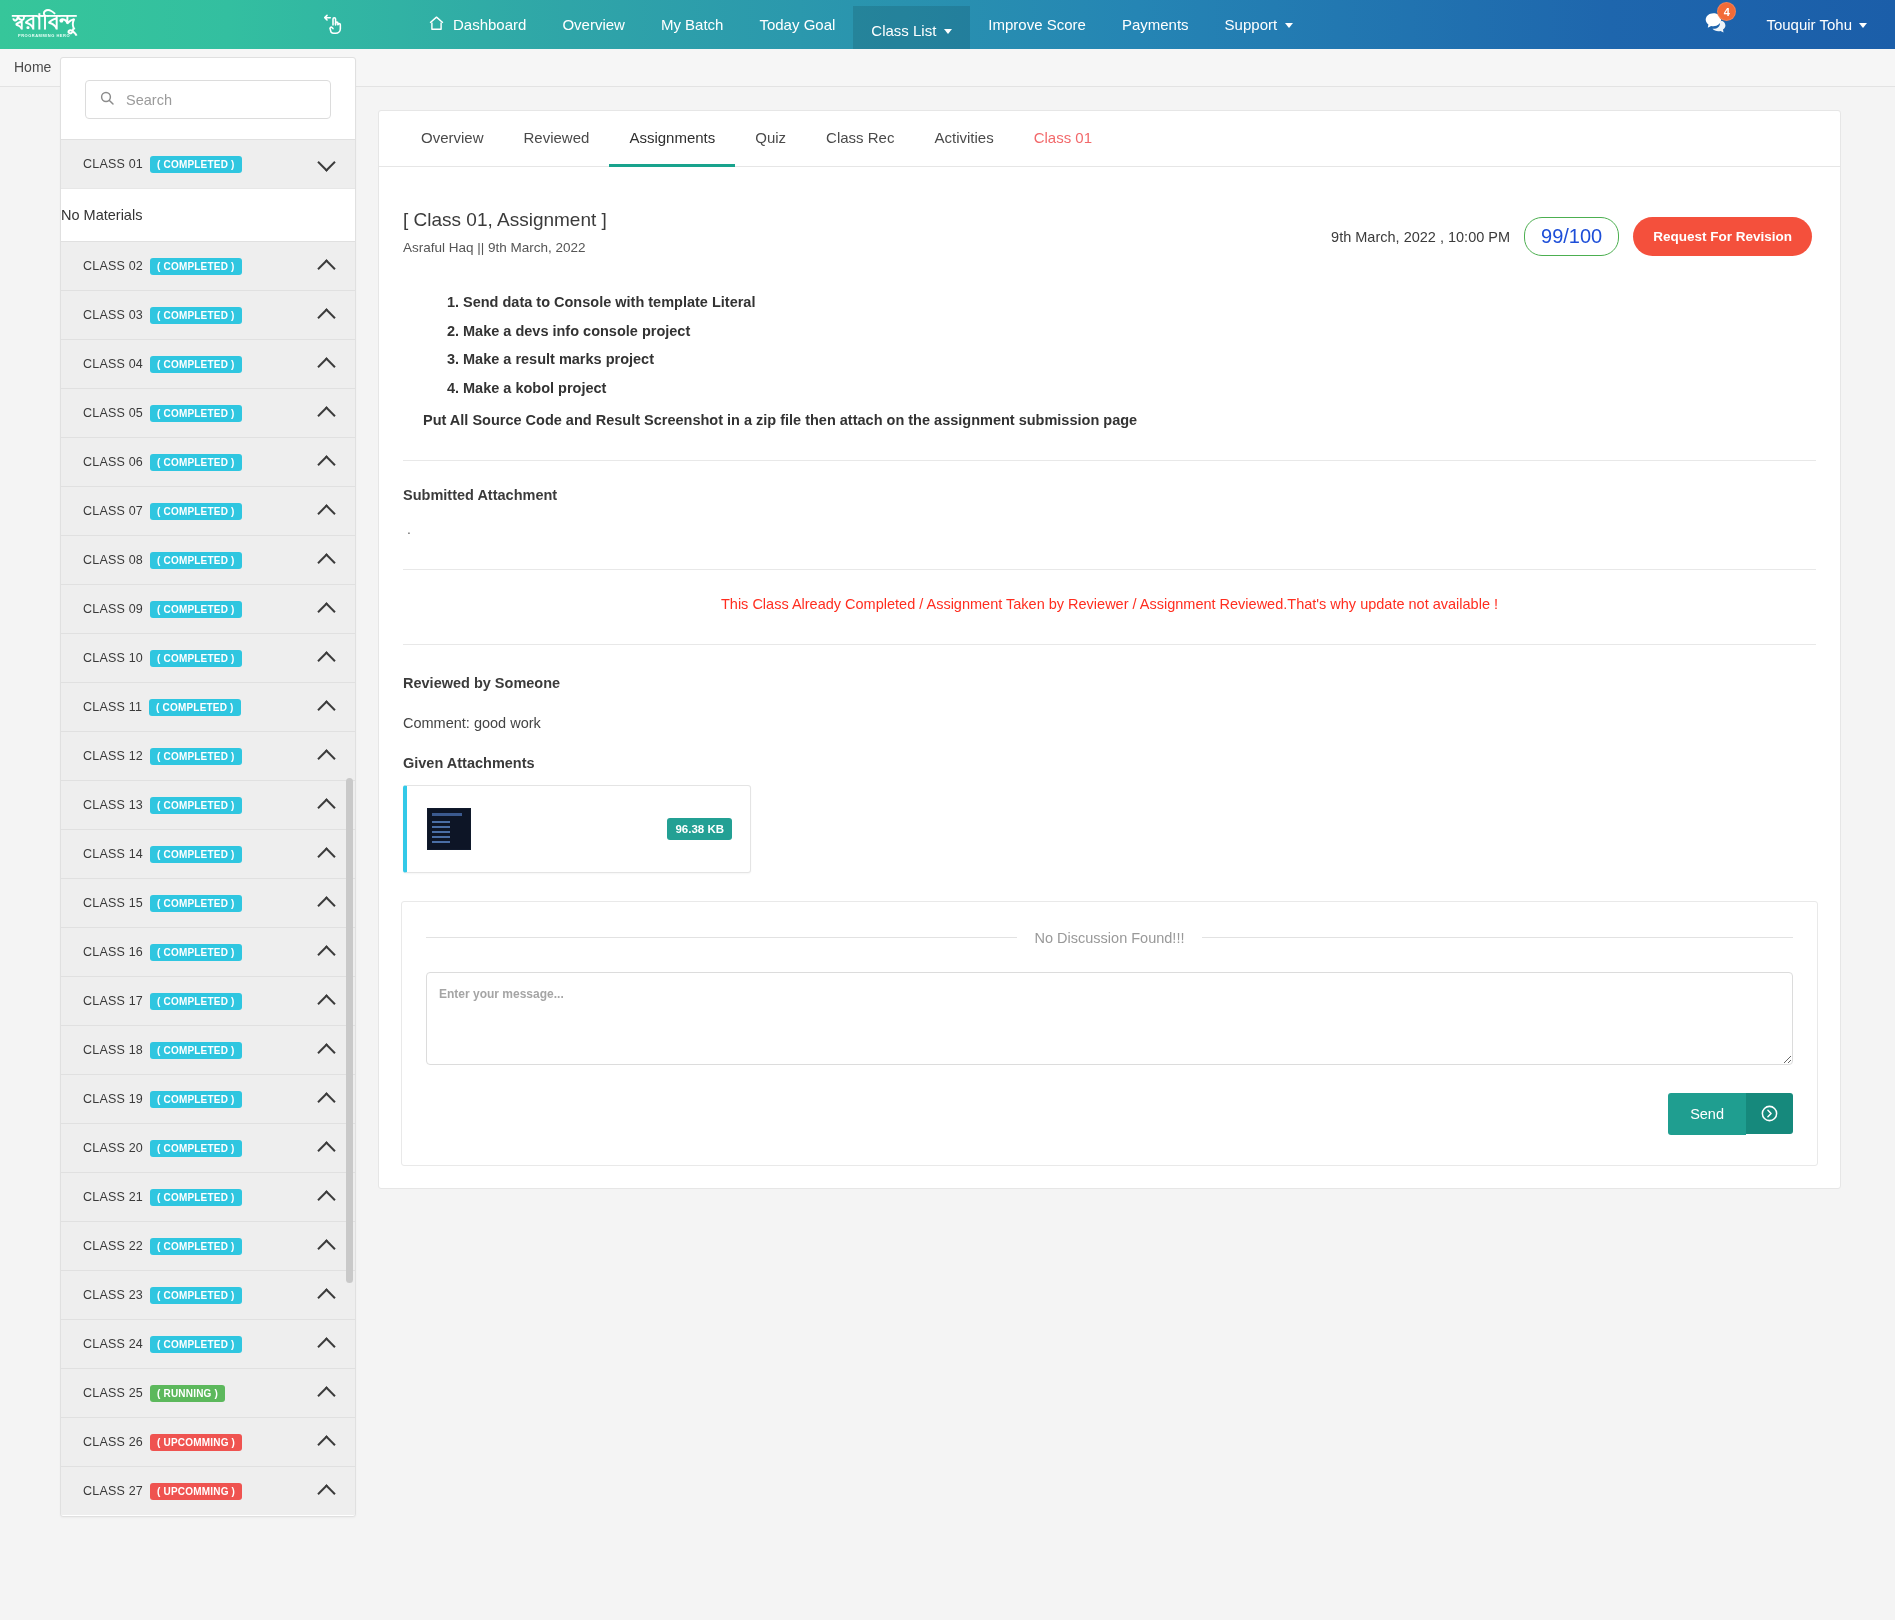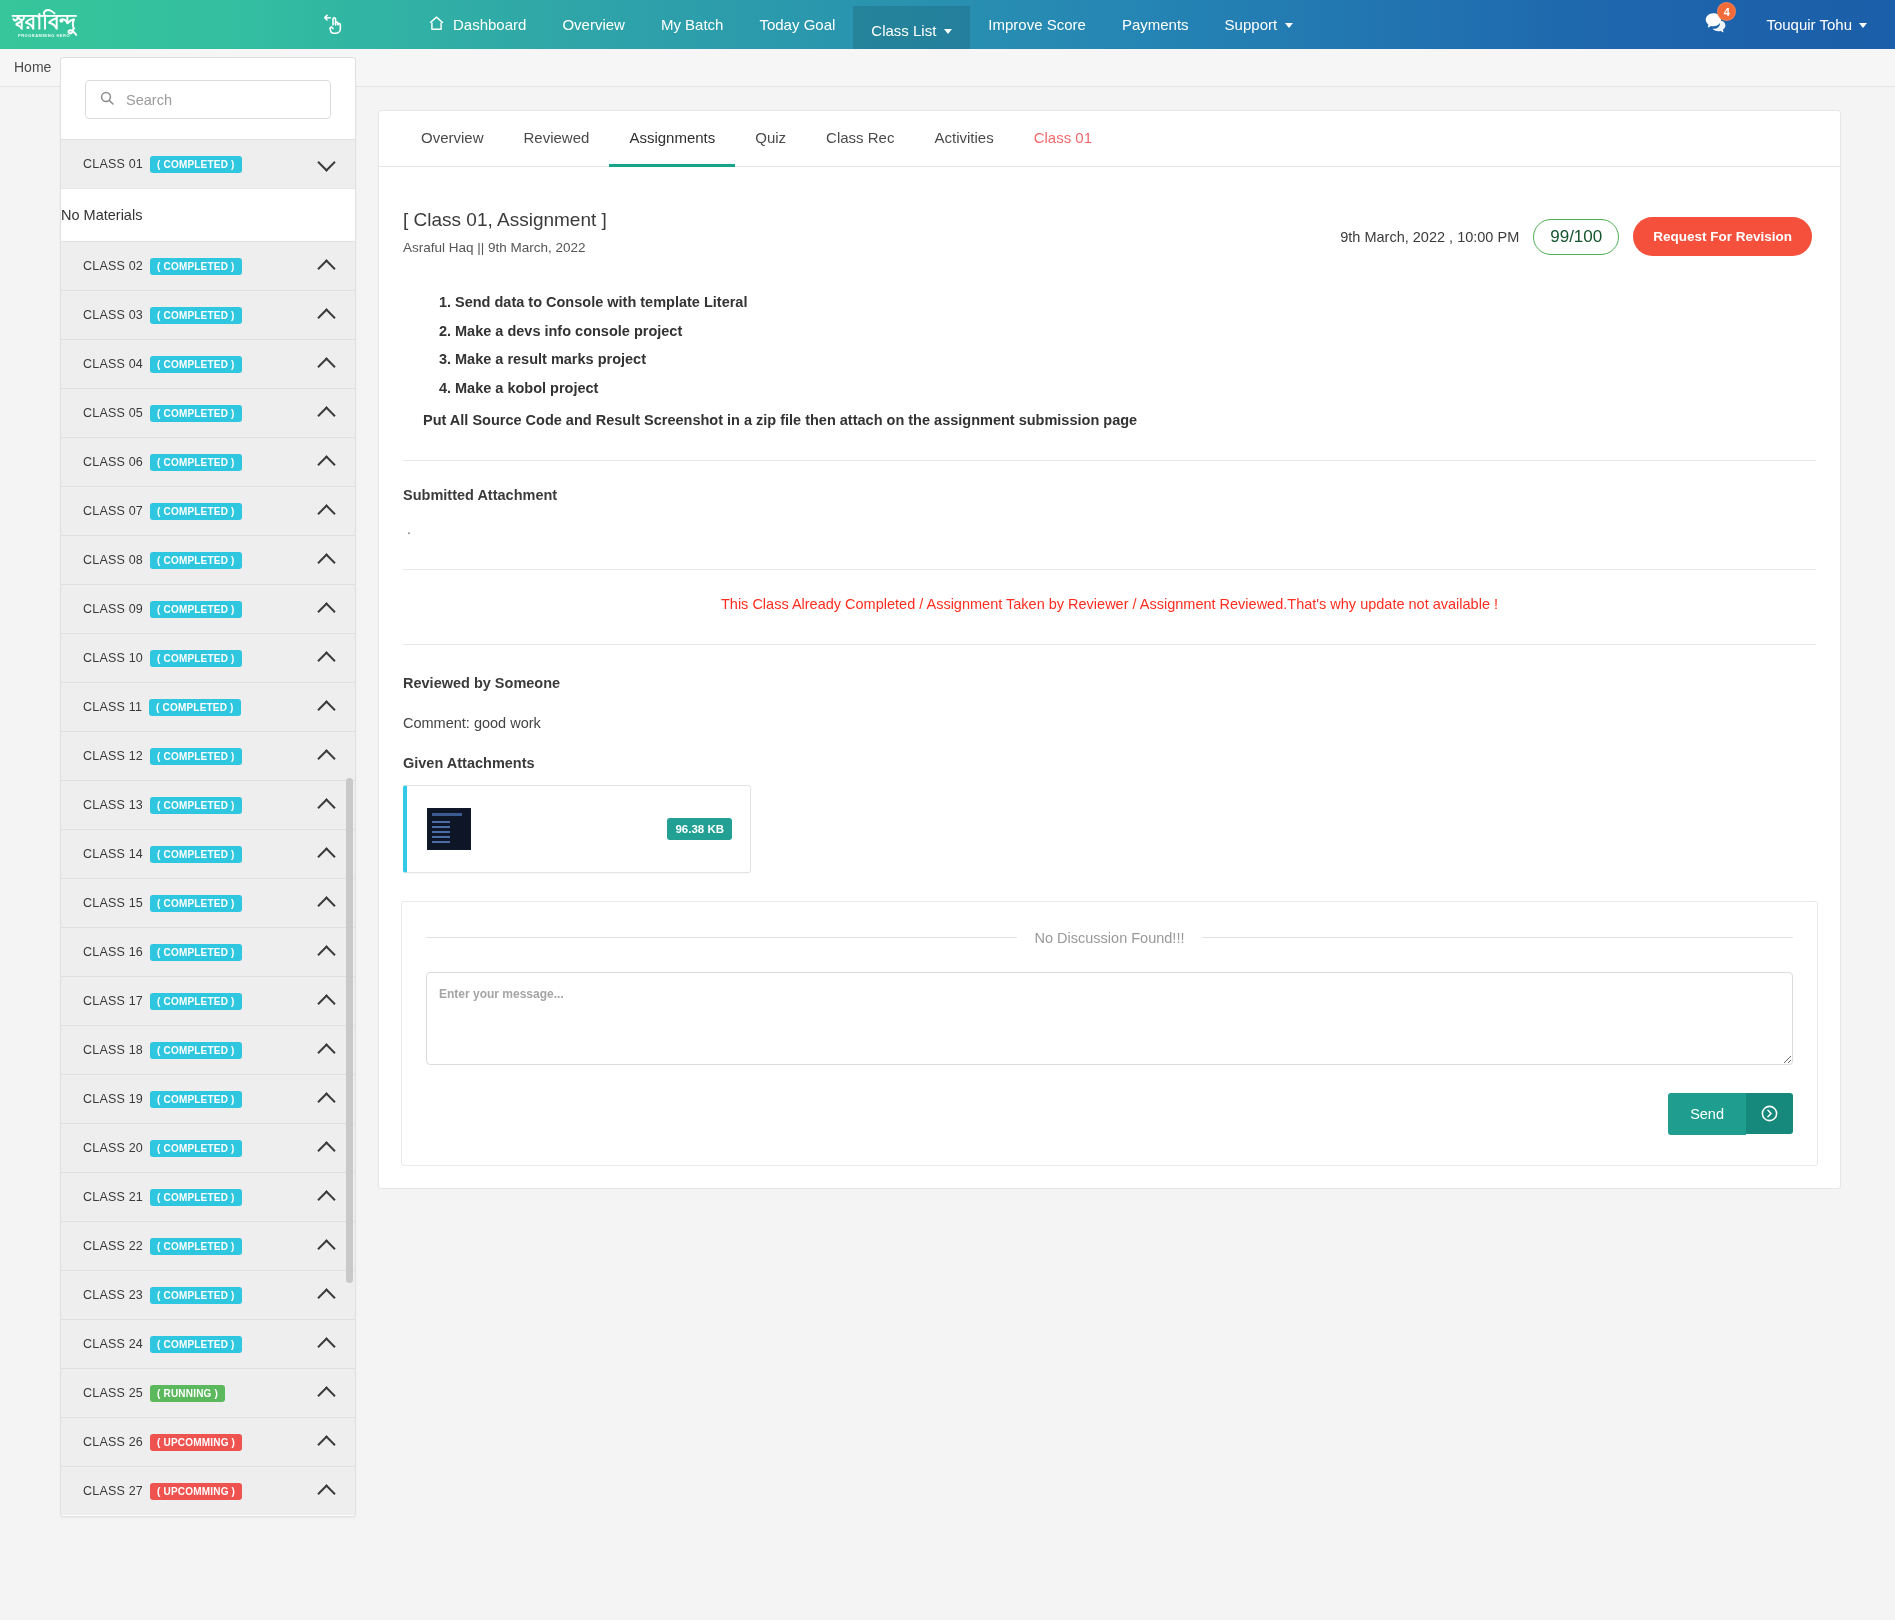--- a/index.html
+++ b/index.html
@@ -142,31 +142,31 @@
   .panel { padding: 0; }
   .assign-head {
     display: flex; align-items: flex-start;
     padding: 42px 28px 0 24px;
   }
   .assign-title { font-size: 19px; color: #3b3b3b; font-weight: normal; }
   .assign-meta { font-size: 13.5px; color: #555; margin-top: 9px; }
   .assign-right { margin-left: auto; display: flex; align-items: center; gap: 14px; padding-top: 8px;}
   .due-date { font-size: 14.5px; color: #3b3b3b; }
   .score-chip {
-    border: 1.5px solid #4caf50; color: #14532d; border-radius: 18px;
-    padding: 7px 16px; font-size: 17px; background: #fff;
+    border: 1.5px solid #4caf50; color: #1d4ed8; border-radius: 18px;
+    padding: 7px 16px; font-size: 20px; background: #fff;
   }
   .revision-btn {
     background: #f4503c; color: #fff; border: none; border-radius: 22px;
     padding: 12px 20px; font-size: 13.5px; font-weight: bold; cursor: pointer;
     font-family: "Liberation Sans", sans-serif;
   }
 
   .tasks { padding: 38px 24px 0 44px; }
-  .tasks ol { margin-left: 32px; }
+  .tasks ol { margin-left: 40px; }
   .tasks li { font-size: 14.5px; font-weight: bold; color: #333; margin-bottom: 12.5px; }
   .tasks-note { font-size: 14.5px; font-weight: bold; color: #333; margin-top: 16px; }
 
   .hr { height: 1px; background: #e8e8e8; margin: 32px 24px 0 24px; }
 
   .sub-head { font-size: 14.5px; font-weight: bold; color: #3b3b3b; padding: 26px 0 0 24px; }
   .attach-row { padding: 16px 0 0 24px; }
   .attach-chip {
     display: inline-flex; align-items: center; gap: 11px;
     border: 1px solid #e0e0e0; border-radius: 22px;

